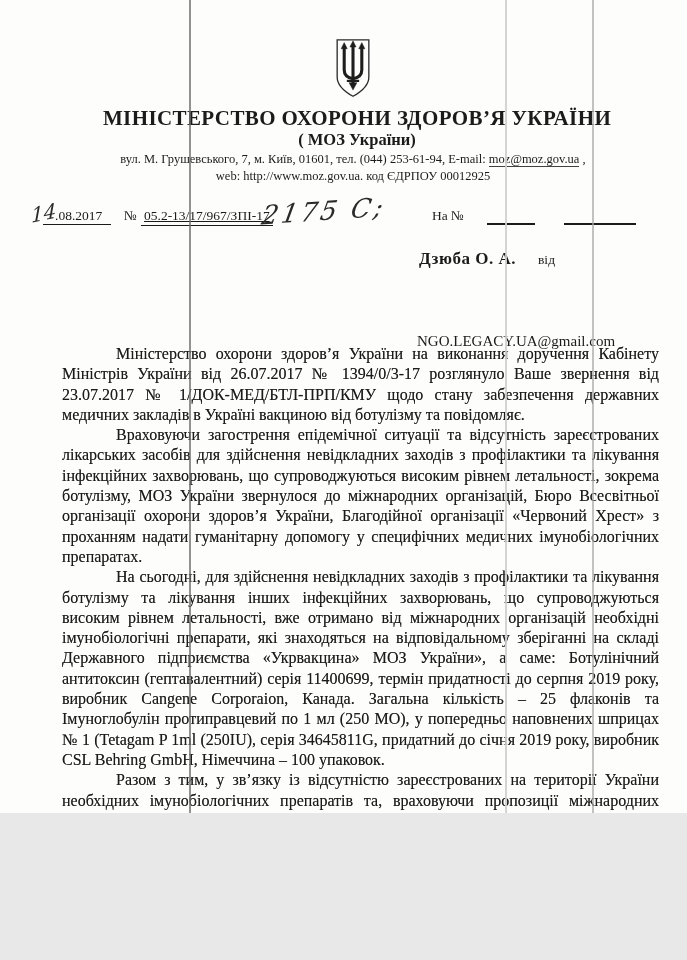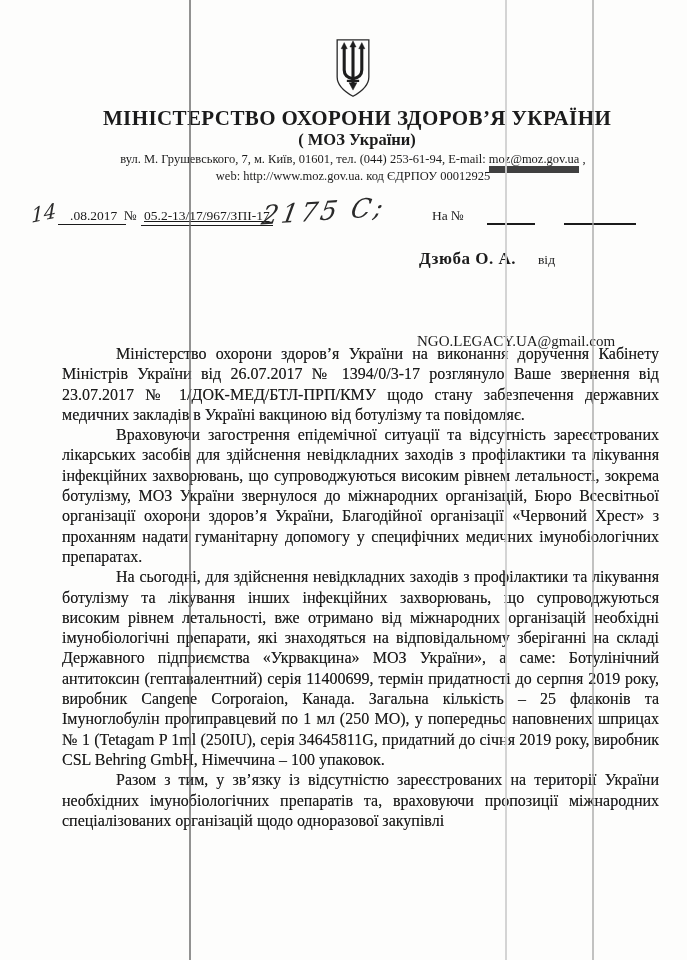--- a/index.html
+++ b/index.html
@@ -1,18 +1,18 @@
 <!DOCTYPE html>
 <html lang="uk"><head>
 <meta charset="utf-8">
 <style>
   html,body{margin:0;padding:0;background:#e8e8e8;}
   .page{
     position:relative;
-    width:687px;height:960px;
+    width:687px;height:813px;
     background:#fdfdfc;
     overflow:hidden;
     font-family:"Liberation Serif","DejaVu Serif",serif;
     color:#1b1b1b;
     margin:0 auto;
   }
   
   .scanline{position:absolute;top:0;bottom:0;pointer-events:none;z-index:5;}
   .scanline.a{left:189px;width:2px;background:#6d6d6d;opacity:.75;}
   .scanline.b{left:505px;width:2px;background:#cfcfcf;opacity:.9;}
@@ -31,34 +31,34 @@
     font-size:16.5px;font-weight:bold;text-align:center;
   }
   .addr1{
     position:absolute;left:0;top:152px;width:706px;
     font-size:12.5px;text-align:center;
   }
   .addr2{
     position:absolute;left:0;top:169px;width:706px;
     font-size:12.5px;text-align:center;
   }
-  .u{border-bottom:7px solid #404040;}
+  .u{border-bottom:1px solid #404040;}
 
   
   .refline{position:absolute;left:0;top:0;width:687px;z-index:2;font-size:13.5px;}
   .hand{
     font-family:"DejaVu Serif",serif;
     font-style:italic;color:#2a2a2a;
   }
   .hand.day{
     position:absolute;left:31px;top:201px;font-size:20px;
     transform:rotate(-12deg) skewX(-12deg);
   }
   .date-u{
-    position:absolute;left:58px;top:208px;width:68px;
+    position:absolute;left:43px;top:208px;width:68px;
     border-bottom:1.5px solid #1b1b1b;padding-left:12px;box-sizing:border-box;
   }
   .numlabel{position:absolute;left:124px;top:208px;}
   .num-u{
     position:absolute;left:141px;top:208px;
     border-bottom:1.5px solid #1b1b1b;padding:0 3px 1px 3px;text-decoration:underline;
   }
   .hand.regnum{
     position:absolute;left:262px;top:196px;font-size:26px;letter-spacing:3px;
     transform:rotate(-4deg) skewX(-14deg);

